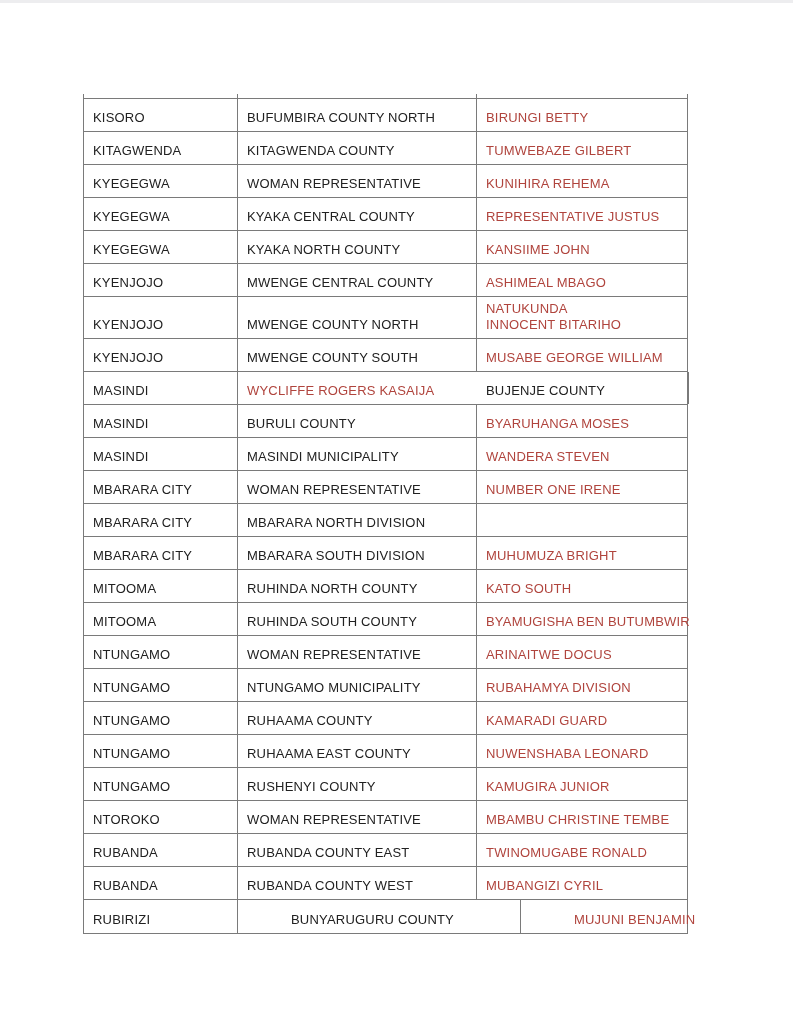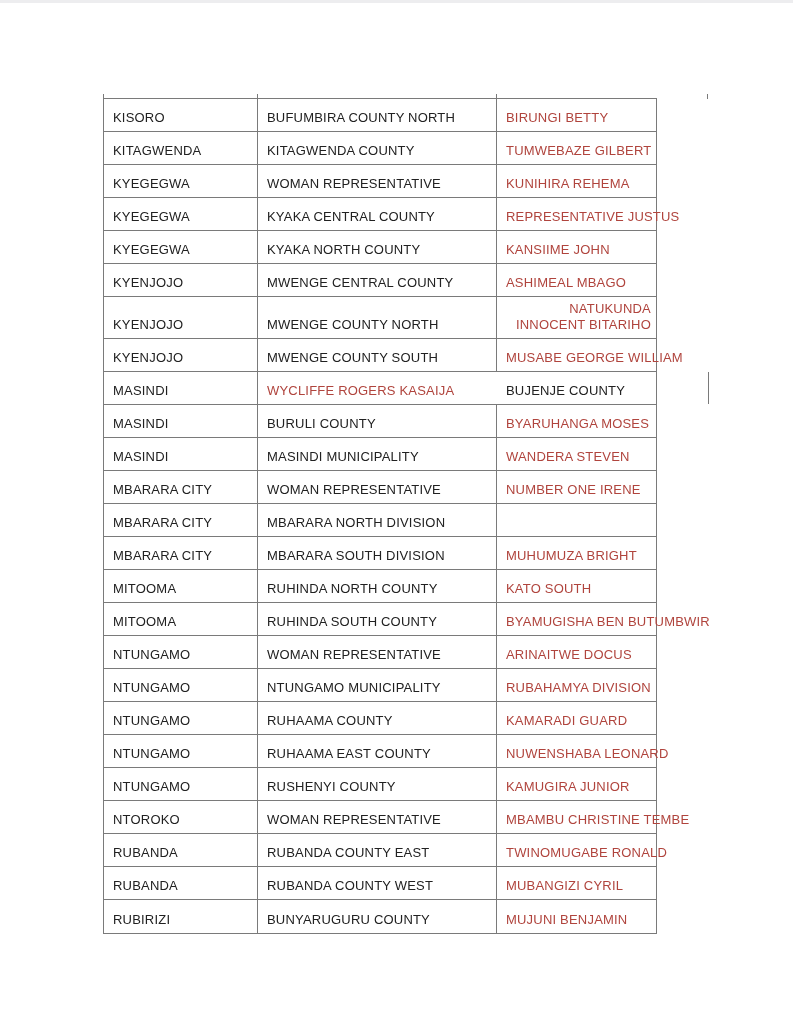--- a/index.html
+++ b/index.html
@@ -15,23 +15,23 @@
     overflow: hidden;
   }
   .top-strip {
     position: absolute;
     top: 0; left: 0;
     width: 793px; height: 3px;
     background: var(--top-strip, #ededef);
   }
   .table {
     position: absolute;
-    left: 103px;
+    left: 83px;
     top: 98px;
-    width: 554px;
+    width: 605px;
     box-sizing: border-box;
     border: 1px solid var(--border-gray, #7a7a7a);
   }
   
   .stub {
     position: absolute;
     top: -5px;
     width: 1px;
     height: 5px;
     background: var(--border-gray, #7a7a7a);
@@ -40,40 +40,39 @@
   .stub.s2 { left: 153px; }
   .stub.s3 { left: 392px; }
   .stub.s4 { left: 603px; }
   .row {
     display: grid;
     grid-template-columns: 154px 239px 212px;
     height: 33px;
     box-sizing: border-box;
     border-bottom: 1px solid var(--border-gray, #7a7a7a);
   }
-  .row:last-child { border-bottom: none; }
+  .row:last-child { border-bottom: none; gap: 44px; }
   .row.tall { height: 42px; }
   .cell {
     display: flex;
     align-items: flex-end;
     box-sizing: border-box;
     padding: 0 6px 5px 9px;
     font-size: 13px;
     line-height: 16px;
     letter-spacing: 0.2px;
     color: var(--text-black, #212121);
     white-space: nowrap;
     overflow: hidden;
   }
   .cell.c1, .cell.c2 {
     border-right: 1px solid var(--border-gray, #7a7a7a);
   }
   .cell.c3 {
     color: var(--name-red, #b0443d);
-    text-align: right;
   }
   .row.tall .cell.c3 {
     white-space: normal;
     padding-right: 58px;
   }
 </style>
 </head>
 <body>
 
 <div class="page">

